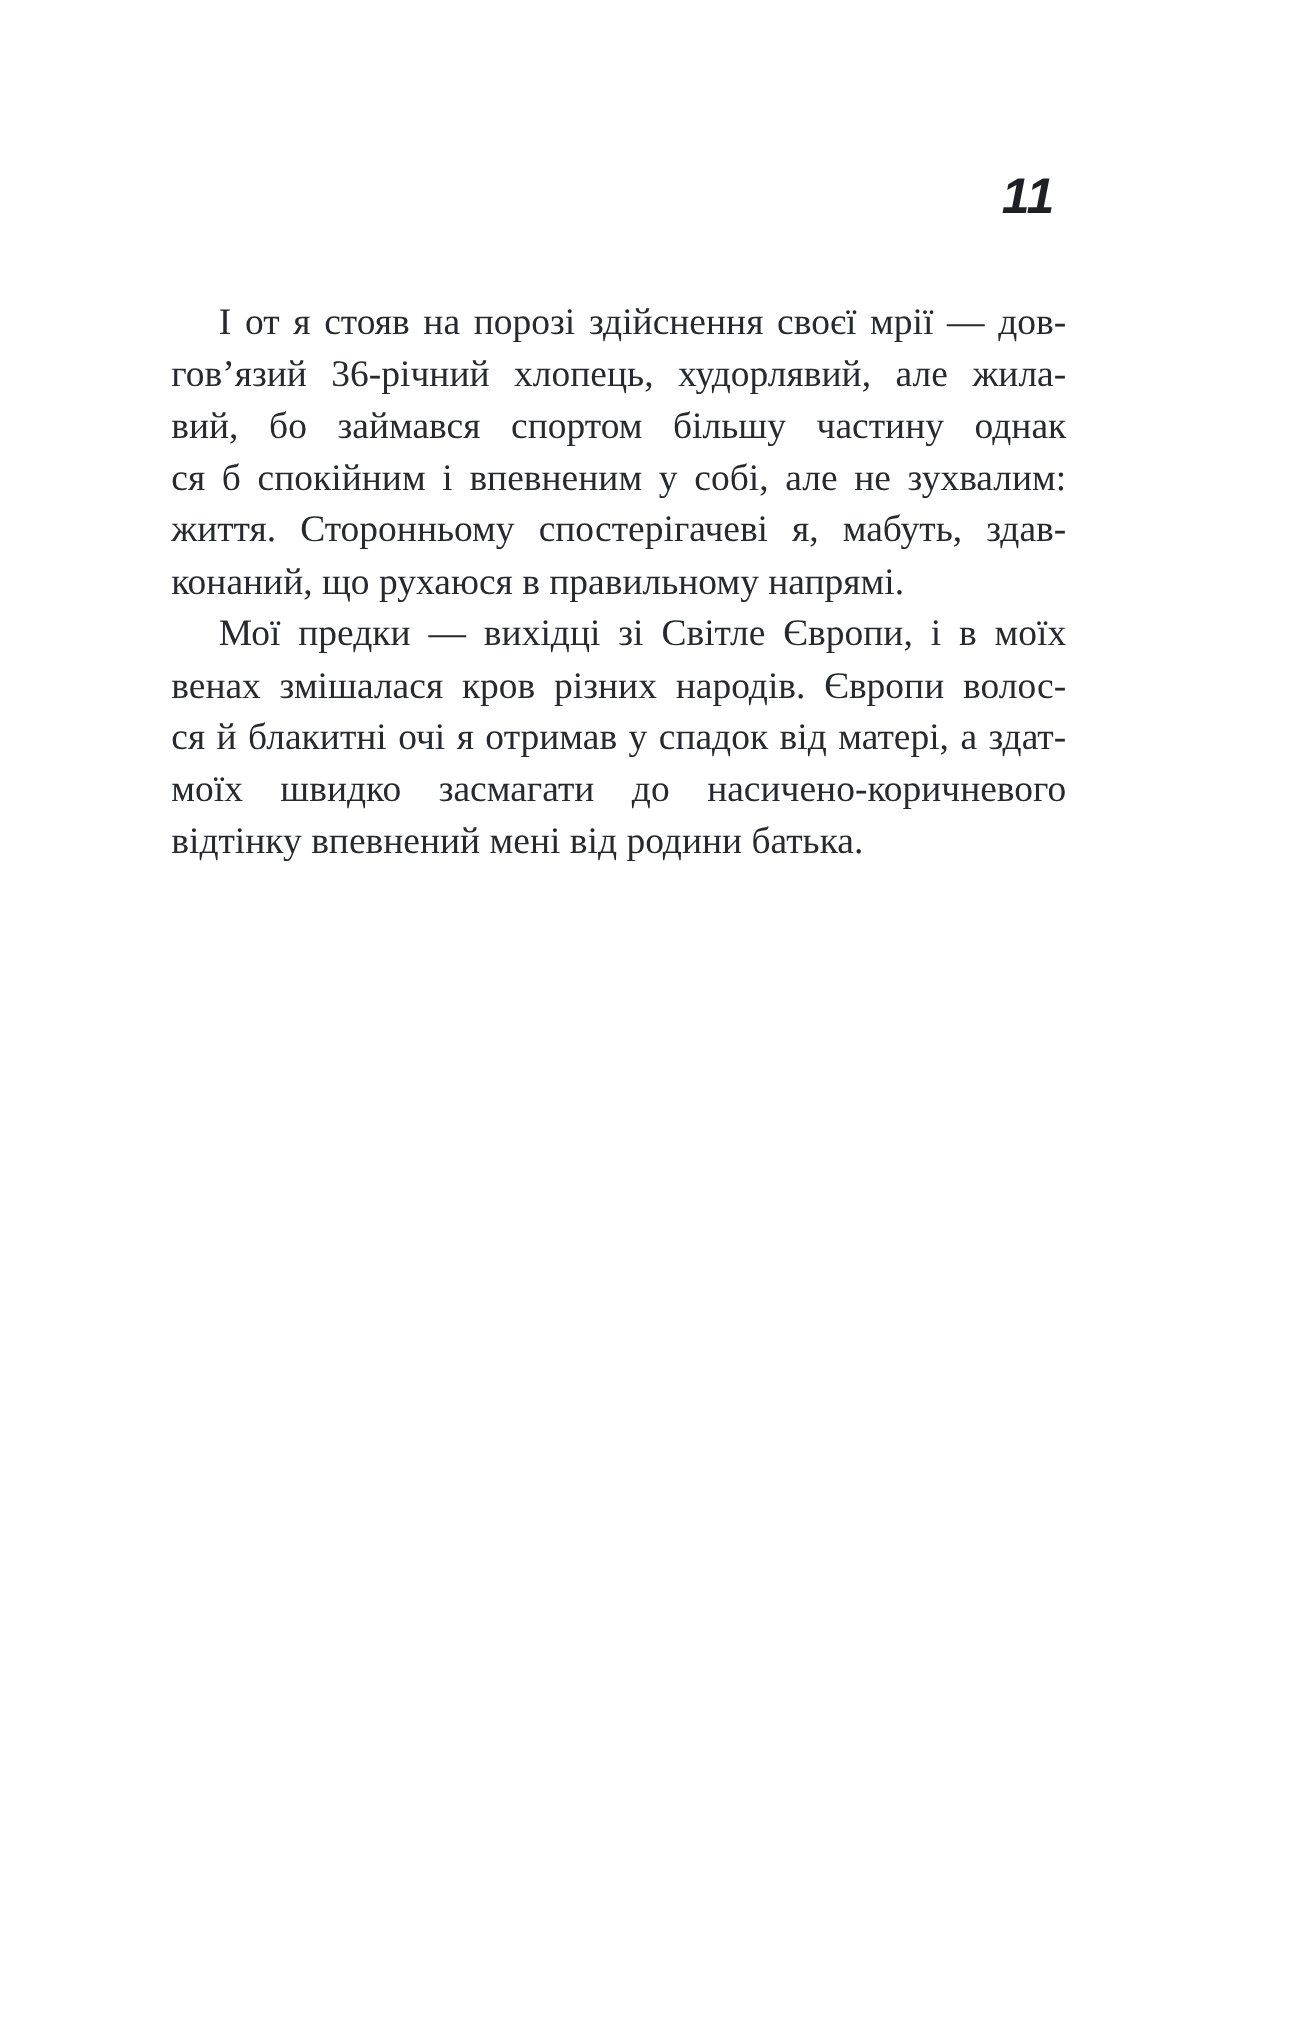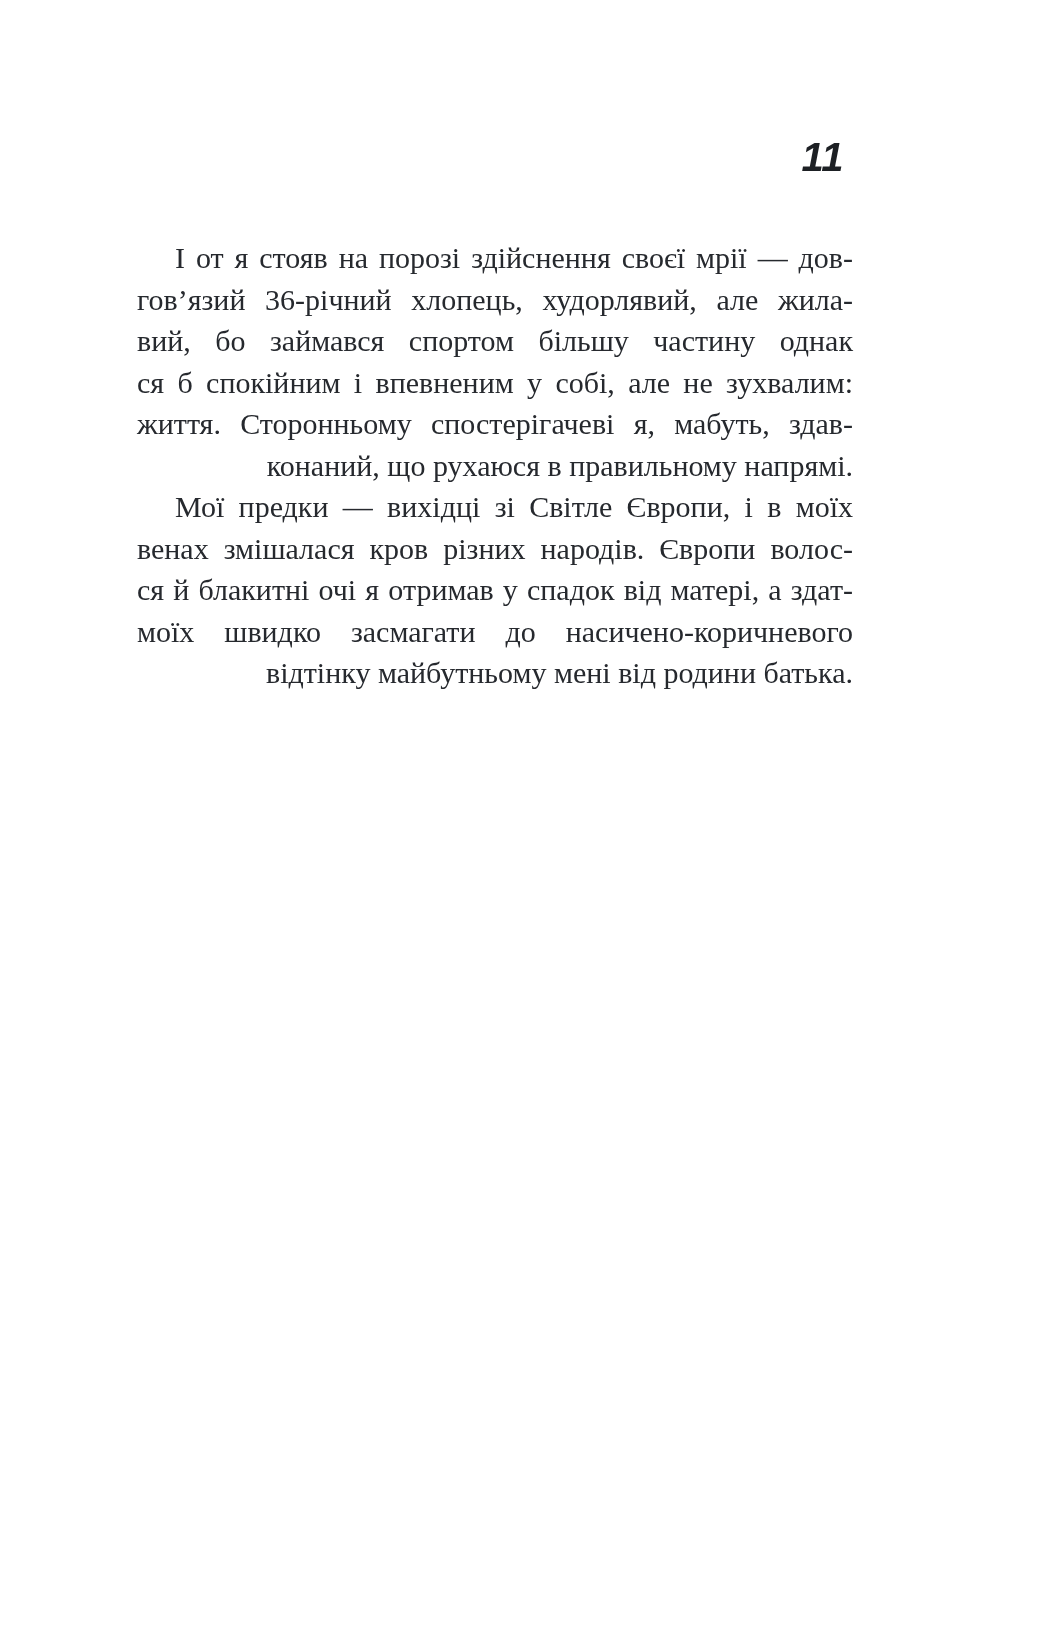--- a/index.html
+++ b/index.html
@@ -43,21 +43,21 @@
     color: #26292e;
     margin-top: 24px;
   }
   .paragraph {
     margin: 0;
     padding: 0;
   }
   .line {
     height: 41.5px;
     overflow: visible;
-    text-align: right;
+    text-align: left;
   }
   .line.justify {
     text-align: justify;
     text-align-last: justify;
   }
   .line.indent {
     text-indent: 38px;
   }
 </style>
 </head>
@@ -72,16 +72,16 @@
         <div class="line justify">вий, бо займався спортом більшу частину однак</div>
         <div class="line justify">ся б спокійним і впевненим у собі, але не зухвалим:</div>
         <div class="line justify">життя. Сторонньому спостерігачеві я, мабуть, здав-</div>
         <div class="line">конаний, що рухаюся в правильному напрямі.</div>
       </div>
       <div class="paragraph">
         <div class="line justify indent">Мої предки — вихідці зі Світле Європи, і в моїх</div>
         <div class="line justify">венах змішалася кров різних народів. Європи волос-</div>
         <div class="line justify">ся й блакитні очі я отримав у спадок від матері, а здат-</div>
         <div class="line justify">моїх швидко засмагати до насичено-коричневого</div>
-        <div class="line">відтінку майбутньому мені від родини батька.</div>
+        <div class="line">відтінку впевнений мені від родини батька.</div>
       </div>
     </div>
 </div>
 
 </body></html>

